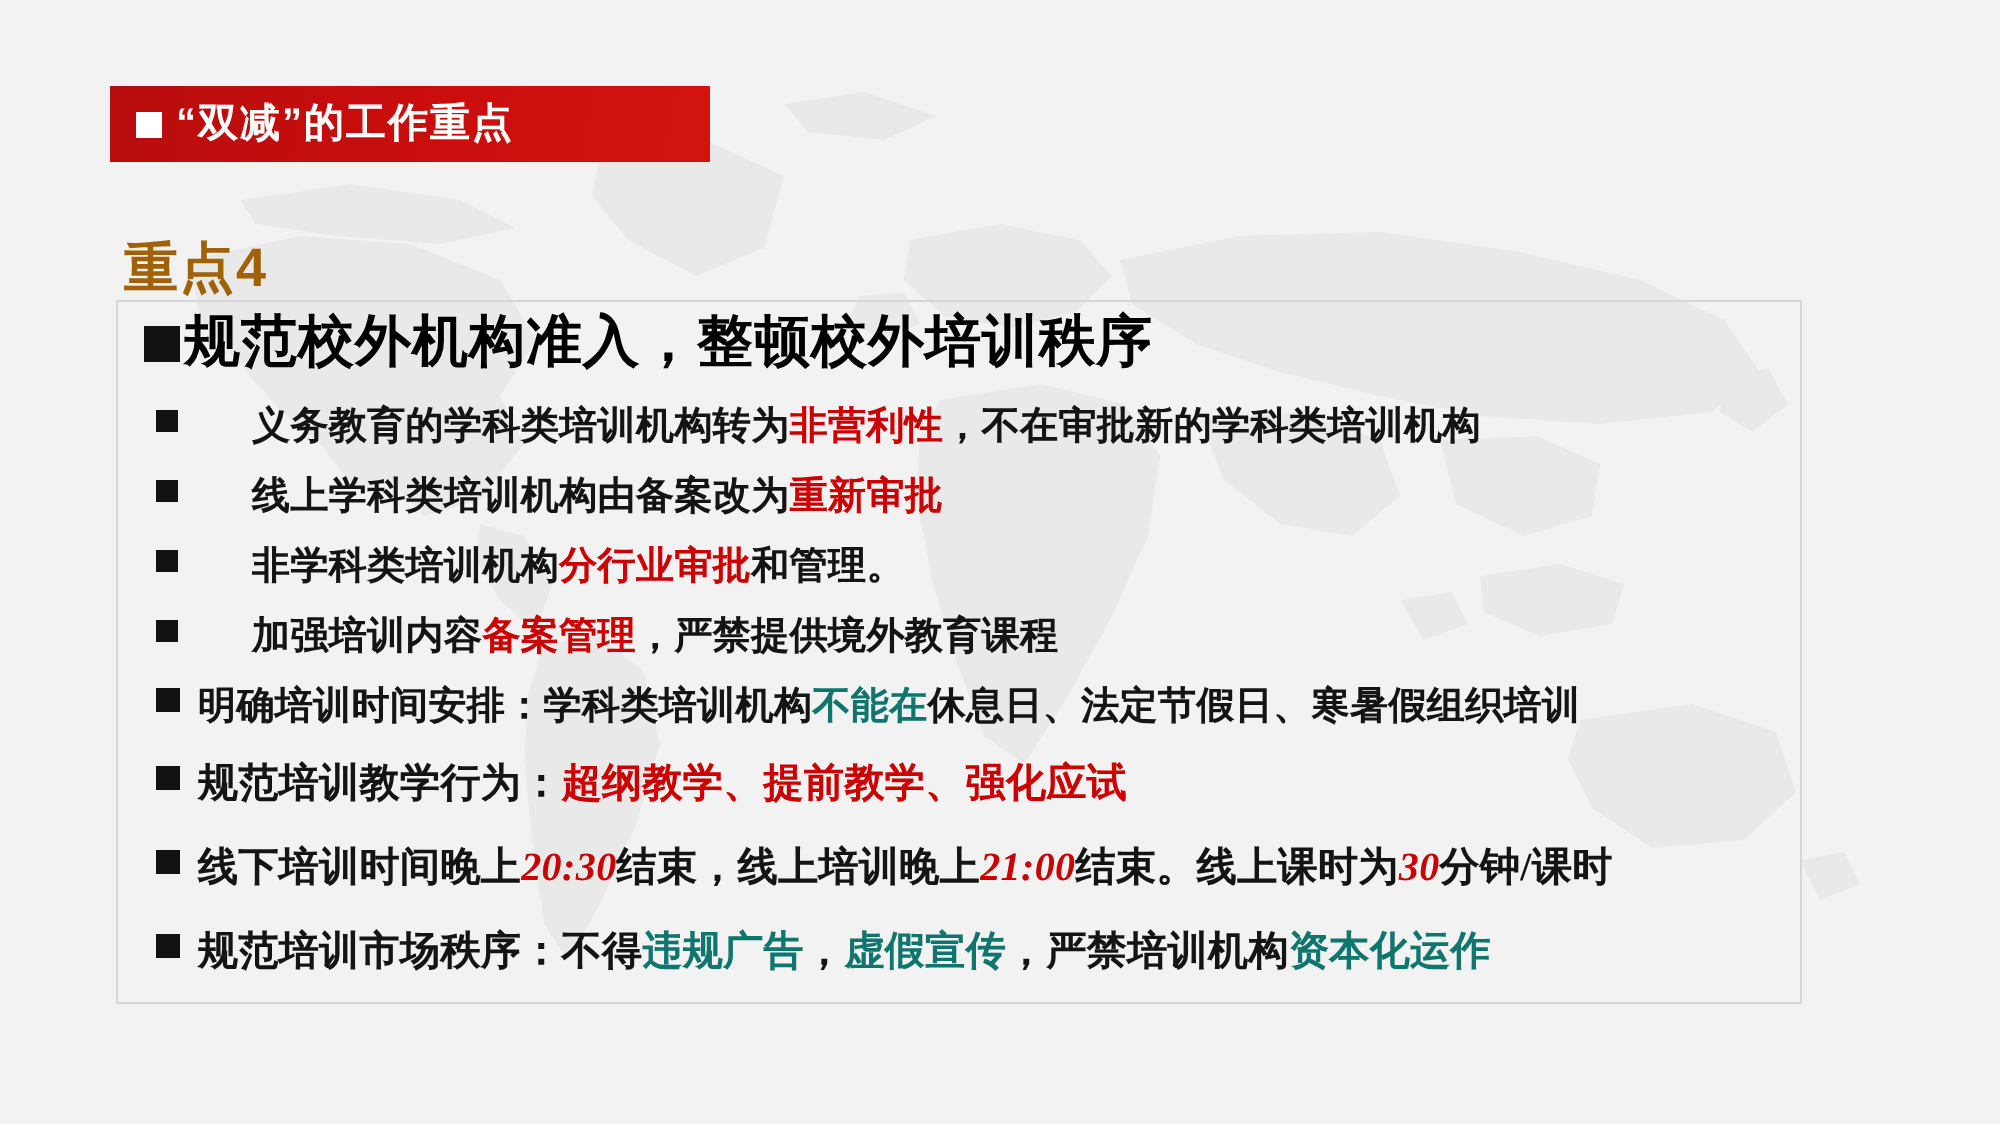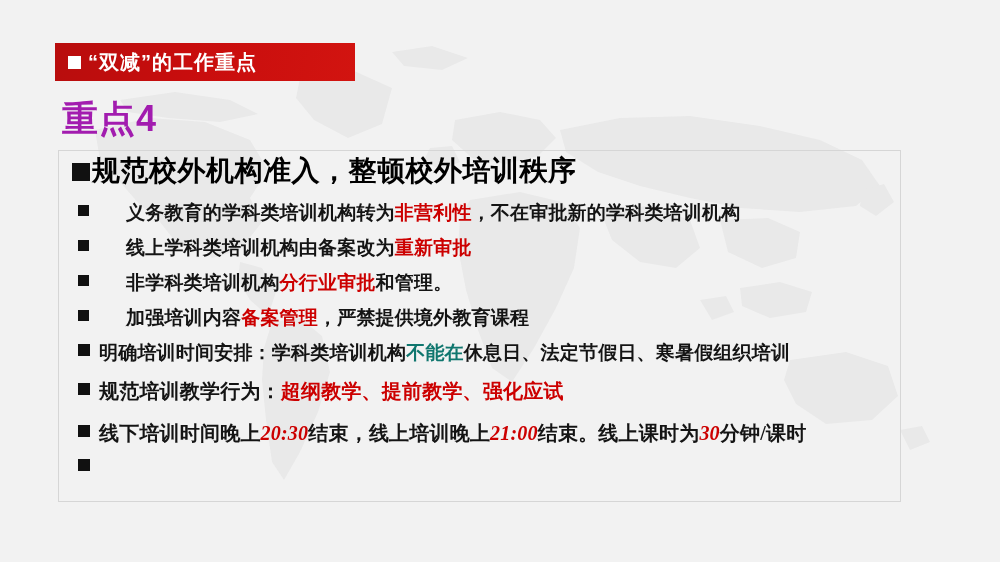--- a/index.html
+++ b/index.html
@@ -59,24 +59,24 @@
     font-weight: bold;
     letter-spacing: 1px;
     white-space: nowrap;
     line-height: 1;
   }
 
   
   #section-heading {
     position: absolute;
     left: 62px;
-    top: 95px;
-    font-size: 36px;
-    font-weight: bold;
-    color: #a21caf;
+    top: 116px;
+    font-size: 27px;
+    font-weight: bold;
+    color: #a16207;
     letter-spacing: 1px;
     white-space: nowrap;
   }
 
   
   #content-box {
     position: absolute;
     left: 58px;
     top: 150px;
     width: 843px;
@@ -237,16 +237,17 @@
     <div class="blt r6">
       <span class="sq"></span>
       <span class="line"><span>规范培训教学行为：</span><span class="em-red">超纲教学、提前教学、强化应试</span></span>
     </div>
     <div class="blt r7">
       <span class="sq"></span>
       <span class="line"><span>线下培训时间晚上</span><span class="em-num">20:30</span><span>结束，线上培训晚上</span><span class="em-num">21:00</span><span>结束。线上课时为</span><span class="em-num">30</span><span>分钟/课时</span></span>
     </div>
     <div class="blt r8">
       <span class="sq"></span>
+      <span class="line"><span>规范培训市场秩序：不得</span><span class="em-blue">违规广告</span><span>，</span><span class="em-blue">虚假宣传</span><span>，严禁培训机构</span><span class="em-blue">资本化运作</span></span>
     </div>
   </div>
 
 </div>
 
 </body></html>

